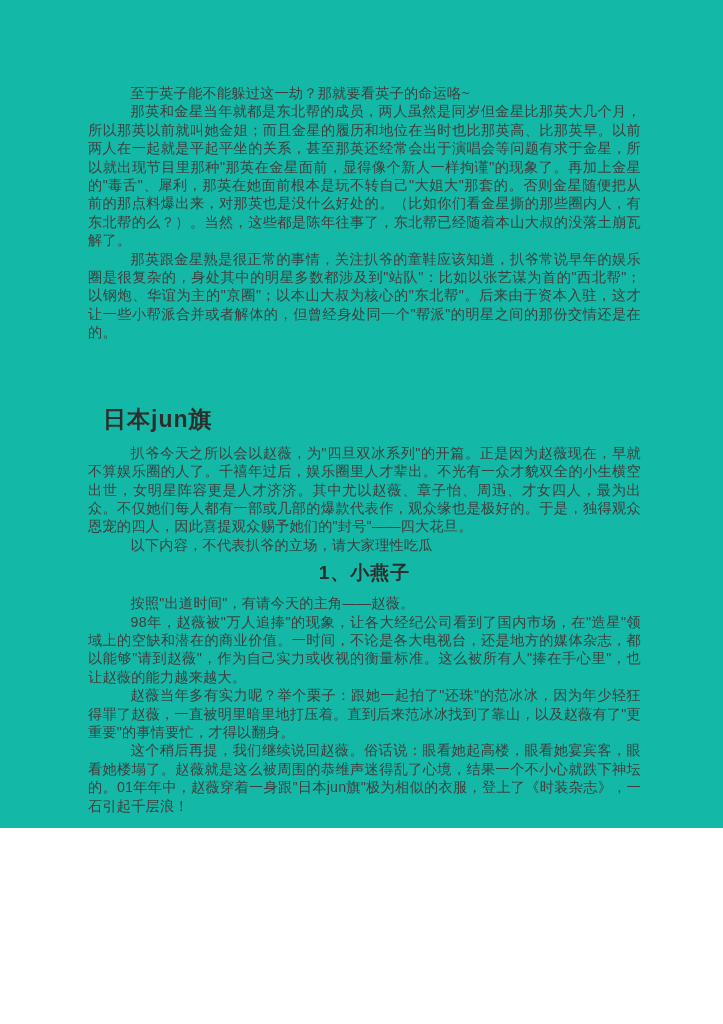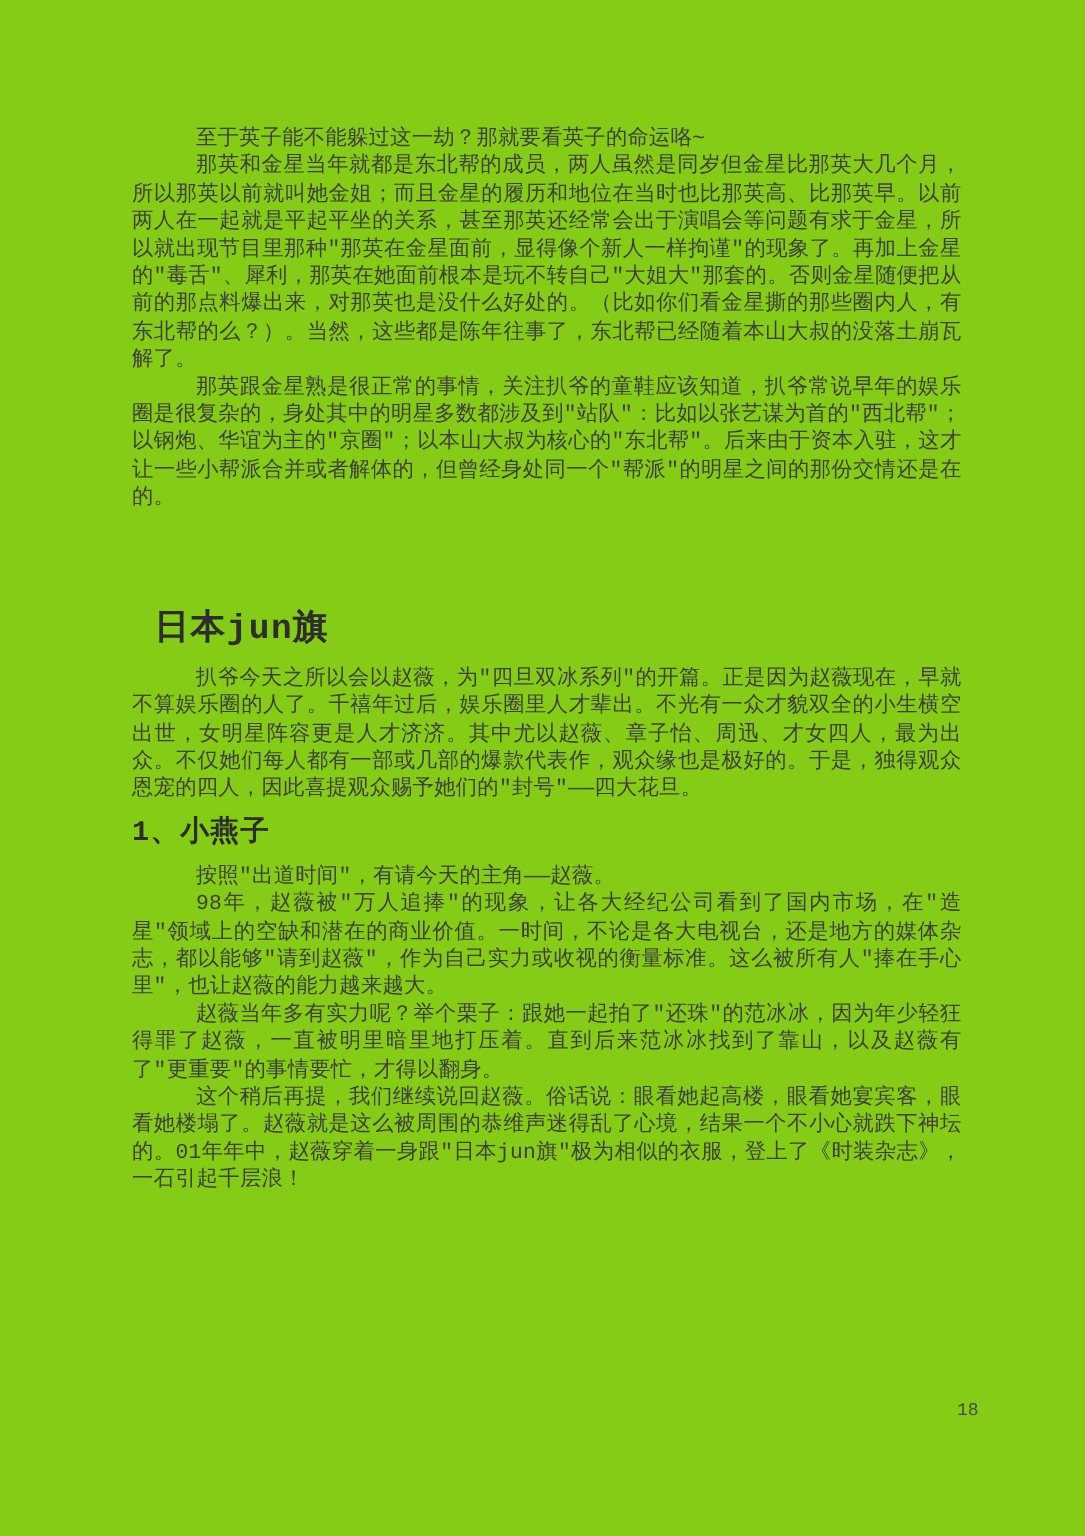--- a/index.html
+++ b/index.html
@@ -3,24 +3,24 @@
 <meta charset="utf-8">
 <style>
   html, body {
     margin: 0;
     padding: 0;
     background: #ffffff;
   }
   .page {
     position: relative;
     width: 723px;
-    height: 1024px;
-    background: #84cc16;
+    height: 828px;
+    background: #14b8a6;
     overflow: hidden;
-    font-family: Liberation Mono, monospace;
+    font-family: Liberation Sans, sans-serif;
     color: #3f3f3f;
   }
   .content {
     position: absolute;
     left: 88px;
     top: 84px;
     width: 553px;
   }
   p.body-text {
     margin: 0;
@@ -37,21 +37,21 @@
     line-height: 27px;
     font-weight: bold;
     color: #2d2d2d;
     letter-spacing: 1px;
   }
   h2.section-title {
     margin: 7px 0 9px 0;
     font-size: 19px;
     line-height: 24px;
     font-weight: bold;
-    text-align: left;
+    text-align: center;
     color: #2d2d2d;
     letter-spacing: 1px;
   }
   .page-number {
     position: absolute;
     top: 933px;
     left: 598px;
     font-size: 12px;
     color: #4a4a4a;
     margin-left: 40px;
@@ -63,20 +63,21 @@
 <div class="page">
   <div class="content">
 
     <p class="body-text">至于英子能不能躲过这一劫？那就要看英子的命运咯~</p>
     <p class="body-text">那英和金星当年就都是东北帮的成员，两人虽然是同岁但金星比那英大几个月，所以那英以前就叫她金姐；而且金星的履历和地位在当时也比那英高、比那英早。以前两人在一起就是平起平坐的关系，甚至那英还经常会出于演唱会等问题有求于金星，所以就出现节目里那种"那英在金星面前，显得像个新人一样拘谨"的现象了。再加上金星的"毒舌"、犀利，那英在她面前根本是玩不转自己"大姐大"那套的。否则金星随便把从前的那点料爆出来，对那英也是没什么好处的。（比如你们看金星撕的那些圈内人，有东北帮的么？）。当然，这些都是陈年往事了，东北帮已经随着本山大叔的没落土崩瓦解了。</p>
     <p class="body-text">那英跟金星熟是很正常的事情，关注扒爷的童鞋应该知道，扒爷常说早年的娱乐圈是很复杂的，身处其中的明星多数都涉及到"站队"：比如以张艺谋为首的"西北帮"；以钢炮、华谊为主的"京圈"；以本山大叔为核心的"东北帮"。后来由于资本入驻，这才让一些小帮派合并或者解体的，但曾经身处同一个"帮派"的明星之间的那份交情还是在的。</p>
 
     <h1 class="chapter-title">日本jun旗</h1>
 
     <p class="body-text">扒爷今天之所以会以赵薇，为"四旦双冰系列"的开篇。正是因为赵薇现在，早就不算娱乐圈的人了。千禧年过后，娱乐圈里人才辈出。不光有一众才貌双全的小生横空出世，女明星阵容更是人才济济。其中尤以赵薇、章子怡、周迅、才女四人，最为出众。不仅她们每人都有一部或几部的爆款代表作，观众缘也是极好的。于是，独得观众恩宠的四人，因此喜提观众赐予她们的"封号"——四大花旦。</p>
+    <p class="body-text">以下内容，不代表扒爷的立场，请大家理性吃瓜</p>
 
     <h2 class="section-title">1、小燕子</h2>
 
     <p class="body-text">按照"出道时间"，有请今天的主角——赵薇。</p>
     <p class="body-text">98年，赵薇被"万人追捧"的现象，让各大经纪公司看到了国内市场，在"造星"领域上的空缺和潜在的商业价值。一时间，不论是各大电视台，还是地方的媒体杂志，都以能够"请到赵薇"，作为自己实力或收视的衡量标准。这么被所有人"捧在手心里"，也让赵薇的能力越来越大。</p>
     <p class="body-text">赵薇当年多有实力呢？举个栗子：跟她一起拍了"还珠"的范冰冰，因为年少轻狂得罪了赵薇，一直被明里暗里地打压着。直到后来范冰冰找到了靠山，以及赵薇有了"更重要"的事情要忙，才得以翻身。</p>
     <p class="body-text">这个稍后再提，我们继续说回赵薇。俗话说：眼看她起高楼，眼看她宴宾客，眼看她楼塌了。赵薇就是这么被周围的恭维声迷得乱了心境，结果一个不小心就跌下神坛的。01年年中，赵薇穿着一身跟"日本jun旗"极为相似的衣服，登上了《时装杂志》，一石引起千层浪！</p>
 
   </div>
 

